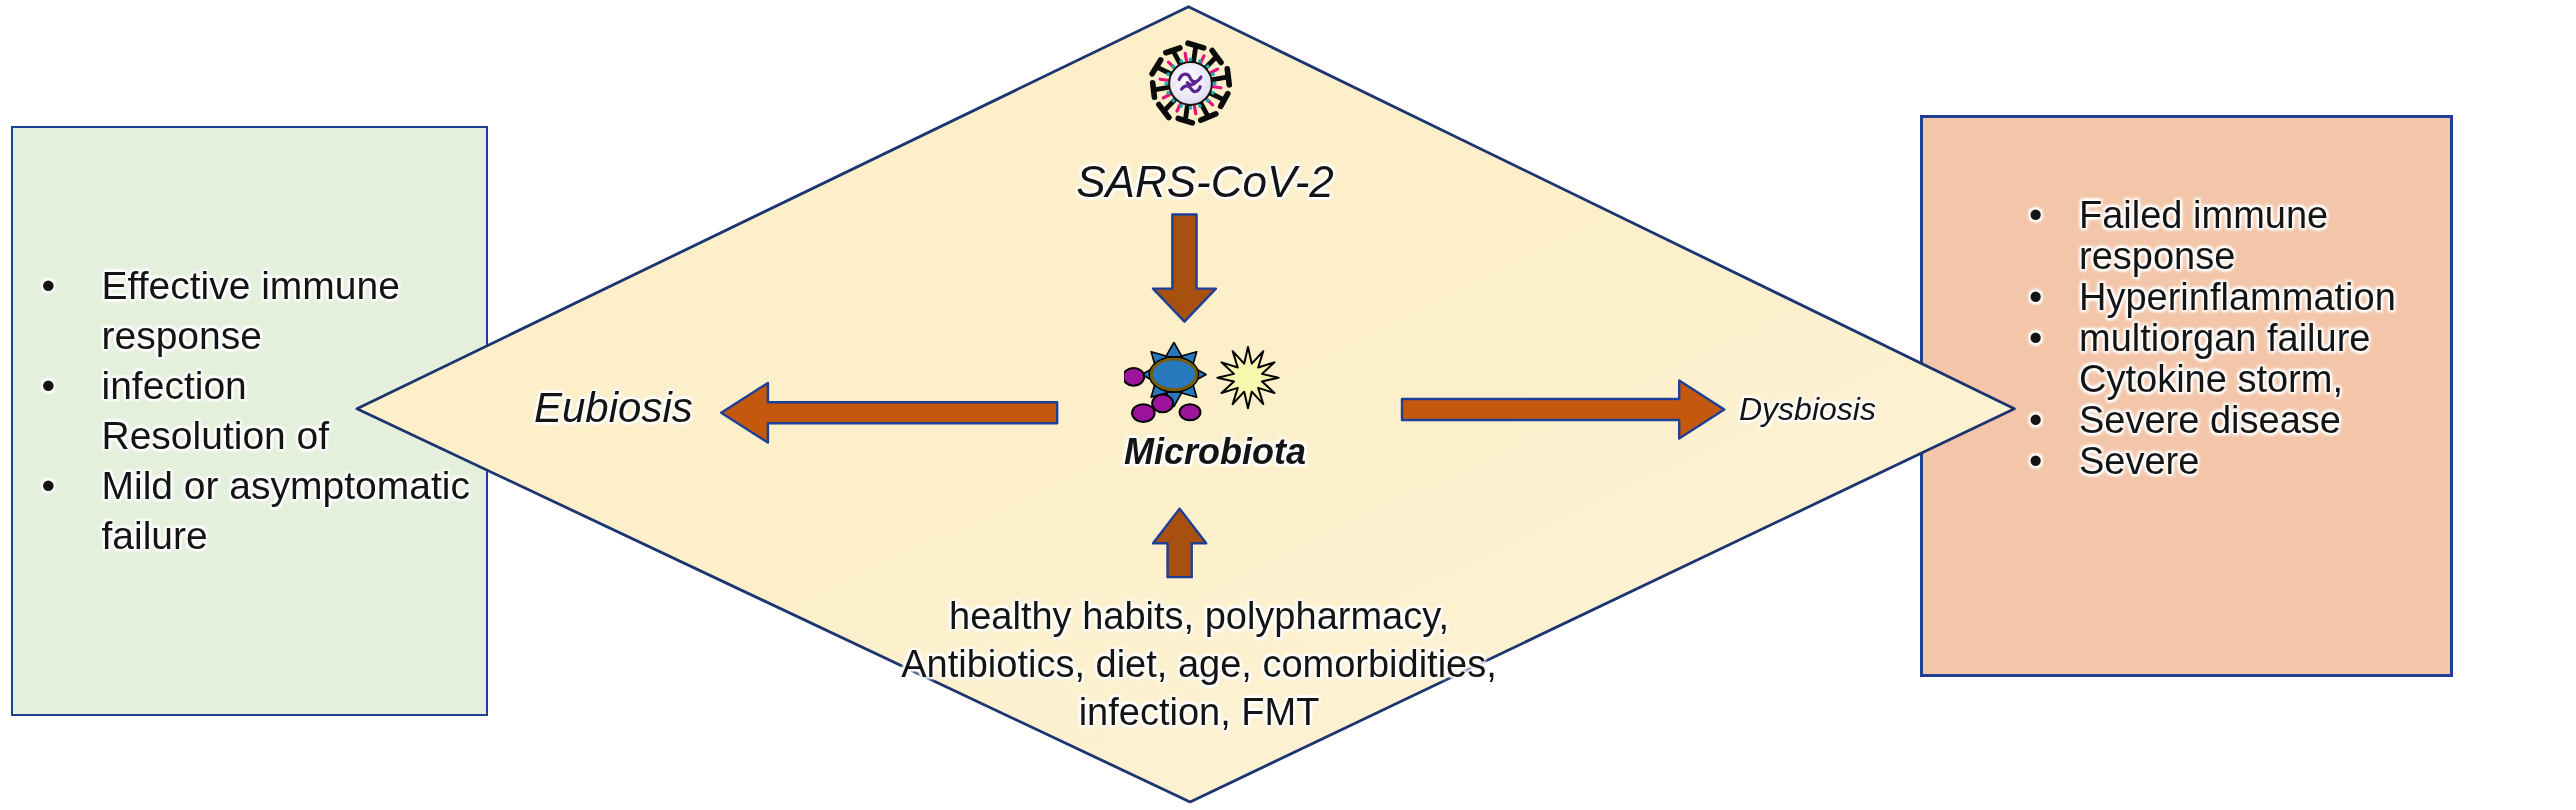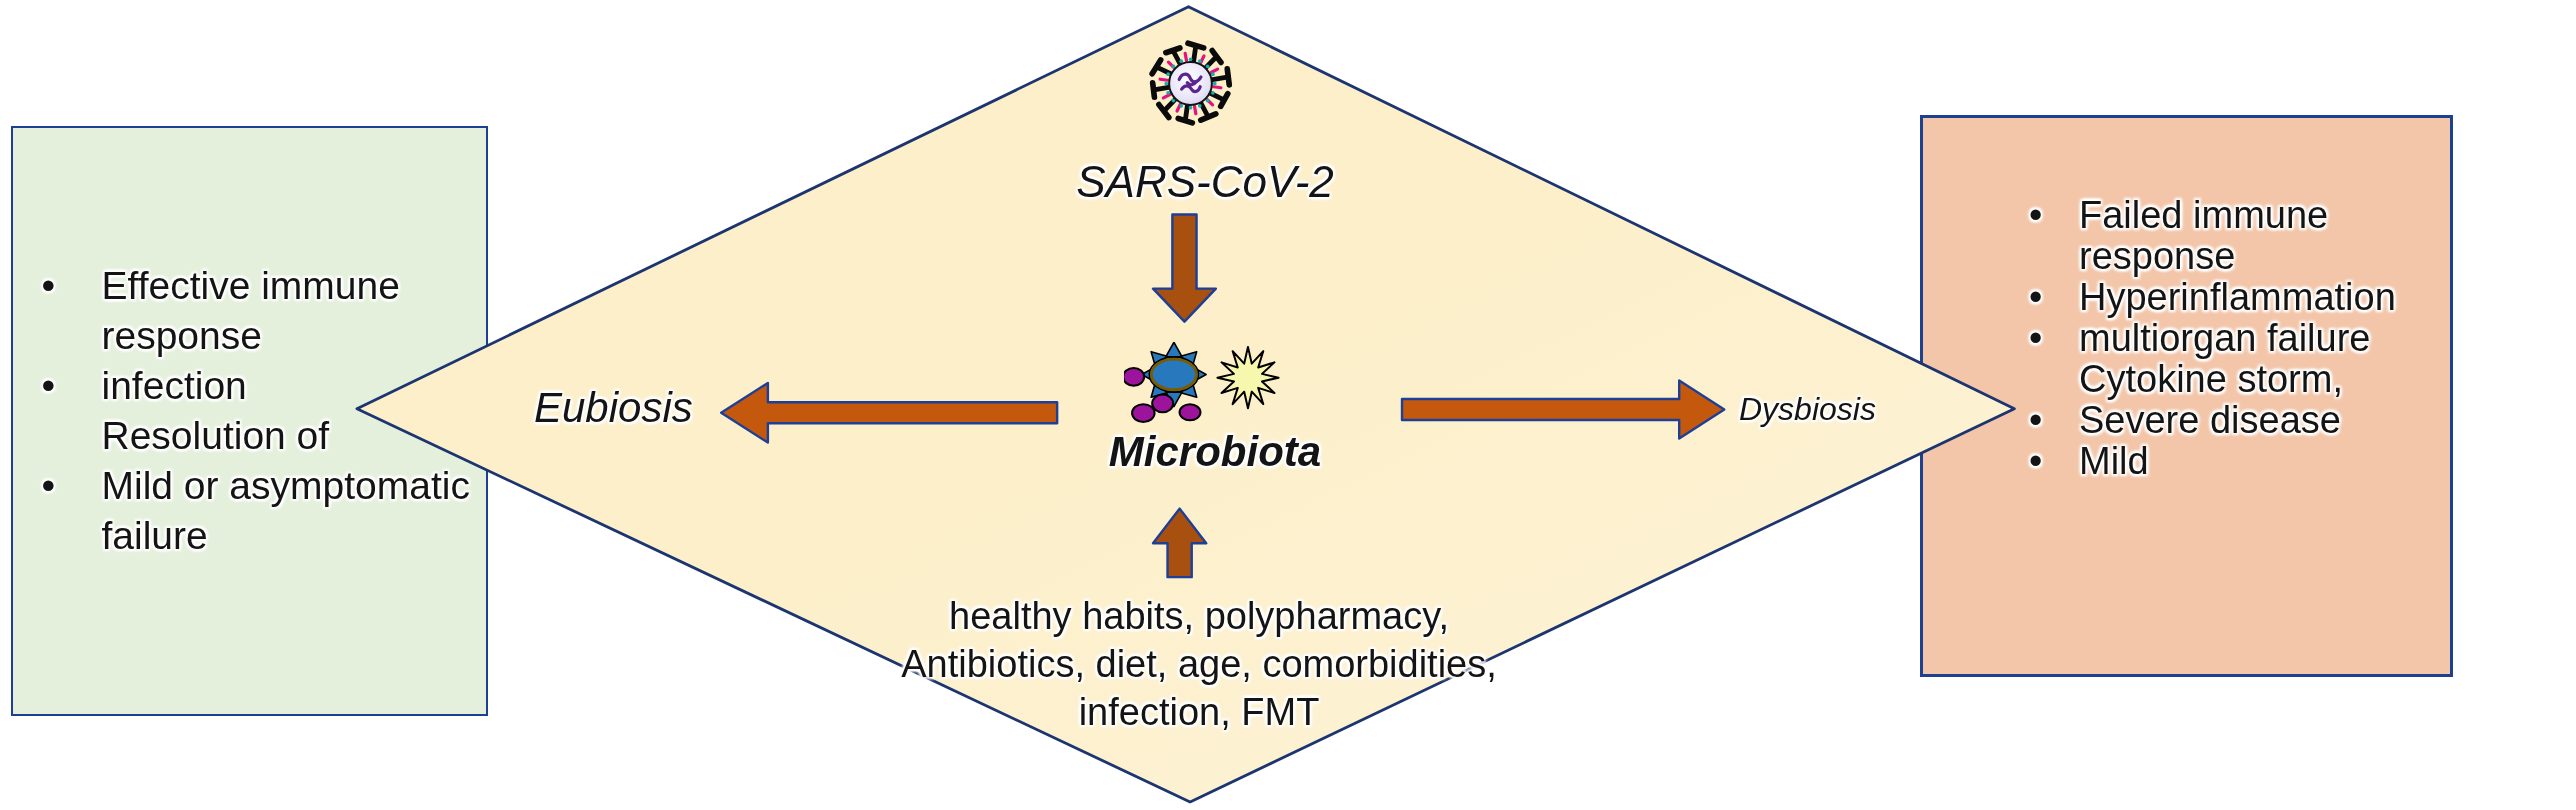--- a/index.html
+++ b/index.html
@@ -45,21 +45,21 @@
   .box-left .bullet{width:60px;}
   .box-right .bullet{width:50px;}
   .item-text{flex:1 1 auto;}
   .line{display:block;}
   .line:empty{display:none;}
   
   .layer{position:absolute;left:0;top:0;}
   
   .fig-label{position:absolute;white-space:nowrap;font-style:italic;}
   .sars-label{left:1205px;top:159px;transform:translateX(-50%);font-size:44px;line-height:45px;}
-  .microbiota-label{left:1215px;top:433px;transform:translateX(-50%);font-size:42px;line-height:37px;font-weight:700;}
+  .microbiota-label{left:1215px;top:433px;transform:translateX(-50%);font-size:36px;line-height:37px;font-weight:700;}
   .eubiosis-label{left:534px;top:386px;font-size:42px;line-height:44px;}
   .dysbiosis-label{left:1739px;top:387px;font-size:32px;line-height:44px;}
   .modulators{
     position:absolute;left:1199px;top:592px;transform:translateX(-50%);
     text-align:center;font-size:38px;line-height:48px;white-space:nowrap;
   }
 </style>
 </head>
 <body>
 
@@ -117,21 +117,21 @@
       <li class="bullet-item">
         <span class="bullet glow">•</span>
         <span class="item-text glow">
           <span class="line">Severe disease</span>
 
         </span>
       </li>
       <li class="bullet-item">
         <span class="bullet glow">•</span>
         <span class="item-text glow">
-          <span class="line">Mild</span>
+          <span class="line">Severe</span>
 
         </span>
       </li>
     </ul>
   </div>
 
   <svg class="layer" width="2576" height="811" viewBox="0 0 3197 1006">
     <defs>
       <linearGradient id="diamondGrad" x1="0" y1="0" x2="1" y2="1">
         <stop offset="0" style="stop-color:var(--diamond-fill,#fcefc9)"></stop>

